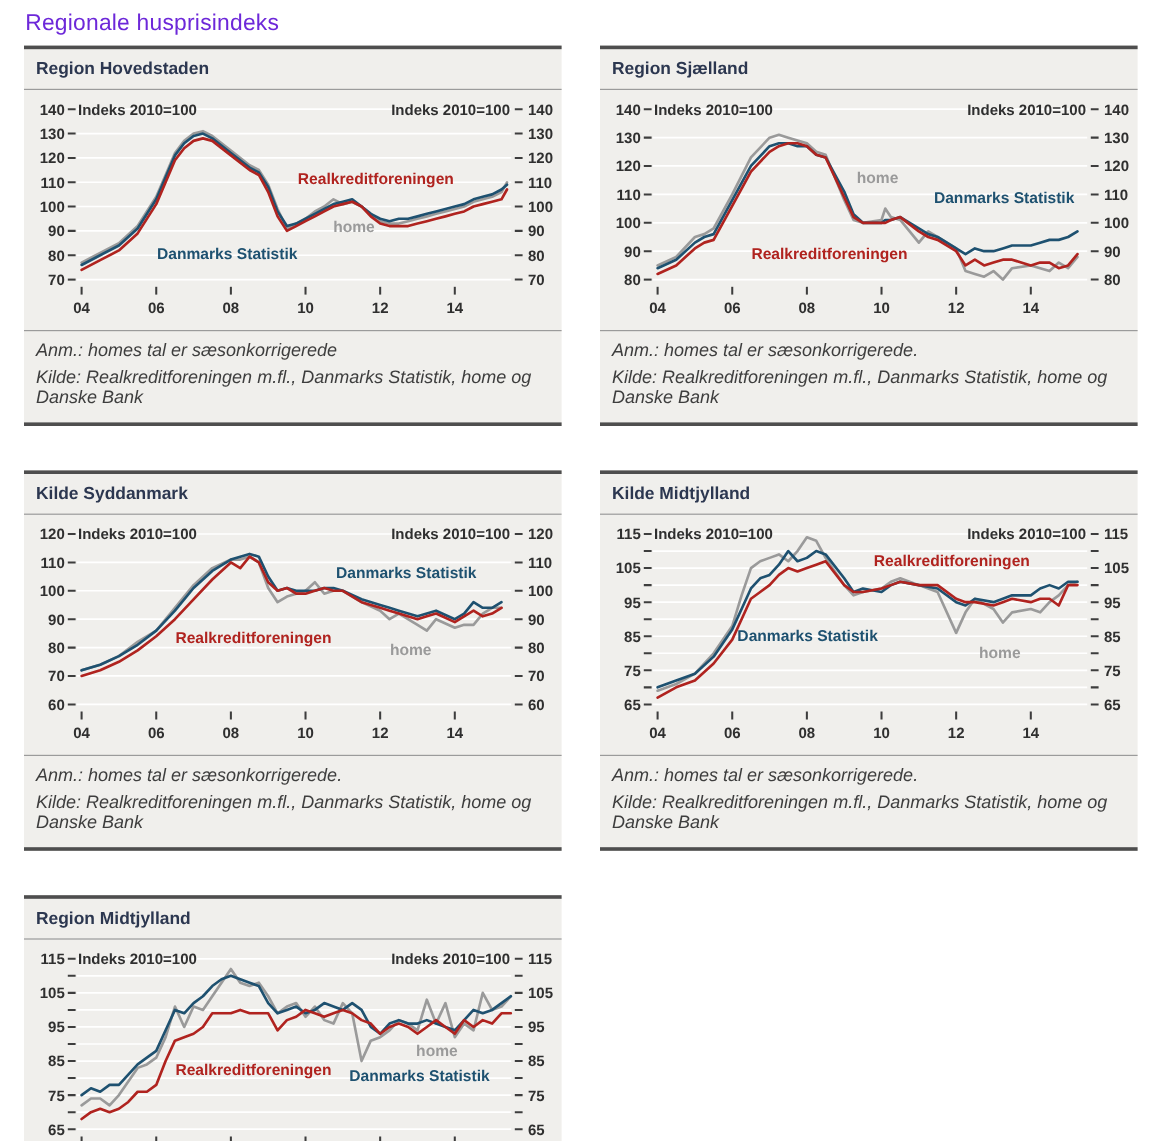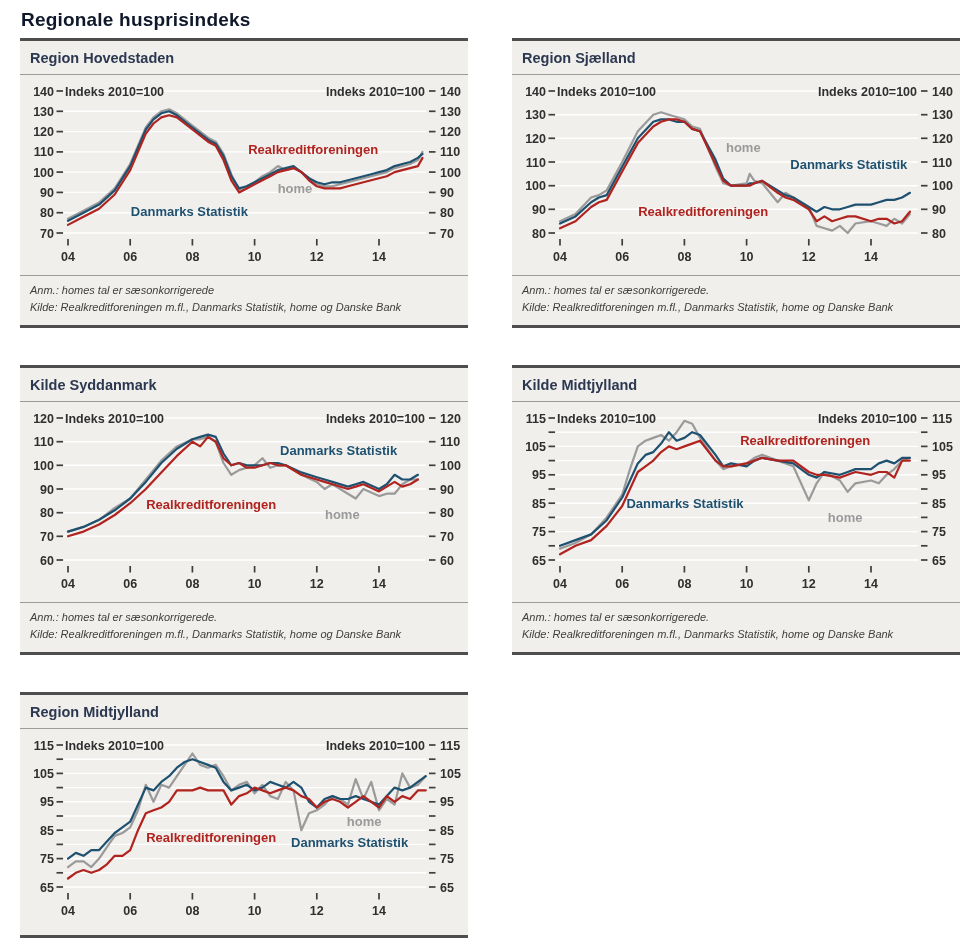--- a/index.html
+++ b/index.html
@@ -1,29 +1,29 @@
 <!DOCTYPE html>
 <html><head>
 <meta charset="utf-8">
 <style>
   html,body{margin:0;padding:0;background:#ffffff;}
   body{width:960px;min-height:951px;font-family:"Liberation Sans",sans-serif;-webkit-font-smoothing:antialiased;}
   .wrap{padding:9px 12px 0 20px;}
-  h1.page-title{font-size:19px;font-weight:bold;color:#0f172a;margin:0 0 7px 1px;letter-spacing:0.2px;}
-  .row{display:flex;gap:44px;margin:0 0 37px 0;}
+  h1.page-title{font-size:19px;font-weight:normal;color:#6d28d9;margin:0 0 7px 1px;letter-spacing:0.2px;}
+  .row{display:flex;gap:32px;margin:0 0 37px 0;}
   .panel{width:448px;background:#f0efec;border-top:3px solid #4e4e4e;border-bottom:3px solid #4e4e4e;box-sizing:border-box;}
   .panel-header{height:33px;display:flex;align-items:center;padding:0 10px;border-bottom:1px solid #9b9b9b;}
   .panel-header span{font-size:14.5px;font-weight:bold;color:#2c3750;}
   .chart-area{position:relative;}
   svg{display:block;}
   svg text{font-family:"Liberation Sans",sans-serif;}
   .axlbl{font-size:12.5px;font-weight:bold;fill:#2f2f2f;}
   .serlbl{font-size:13px;font-weight:bold;}
   .panel-footer{border-top:1px solid #9b9b9b;padding:6px 10px 7px;}
-  .panel-footer p{margin:2px 0 5px;font-style:italic;font-size:11px;color:#3e3e3e;}
+  .panel-footer p{margin:2px 0 5px;font-style:italic;font-size:15px;color:#3e3e3e;}
 </style>
 </head>
 <body>
 
 <div class="wrap">
   <h1 class="page-title">Regionale husprisindeks</h1>
 
   <div class="row">
     <section class="panel">
       <header class="panel-header">

